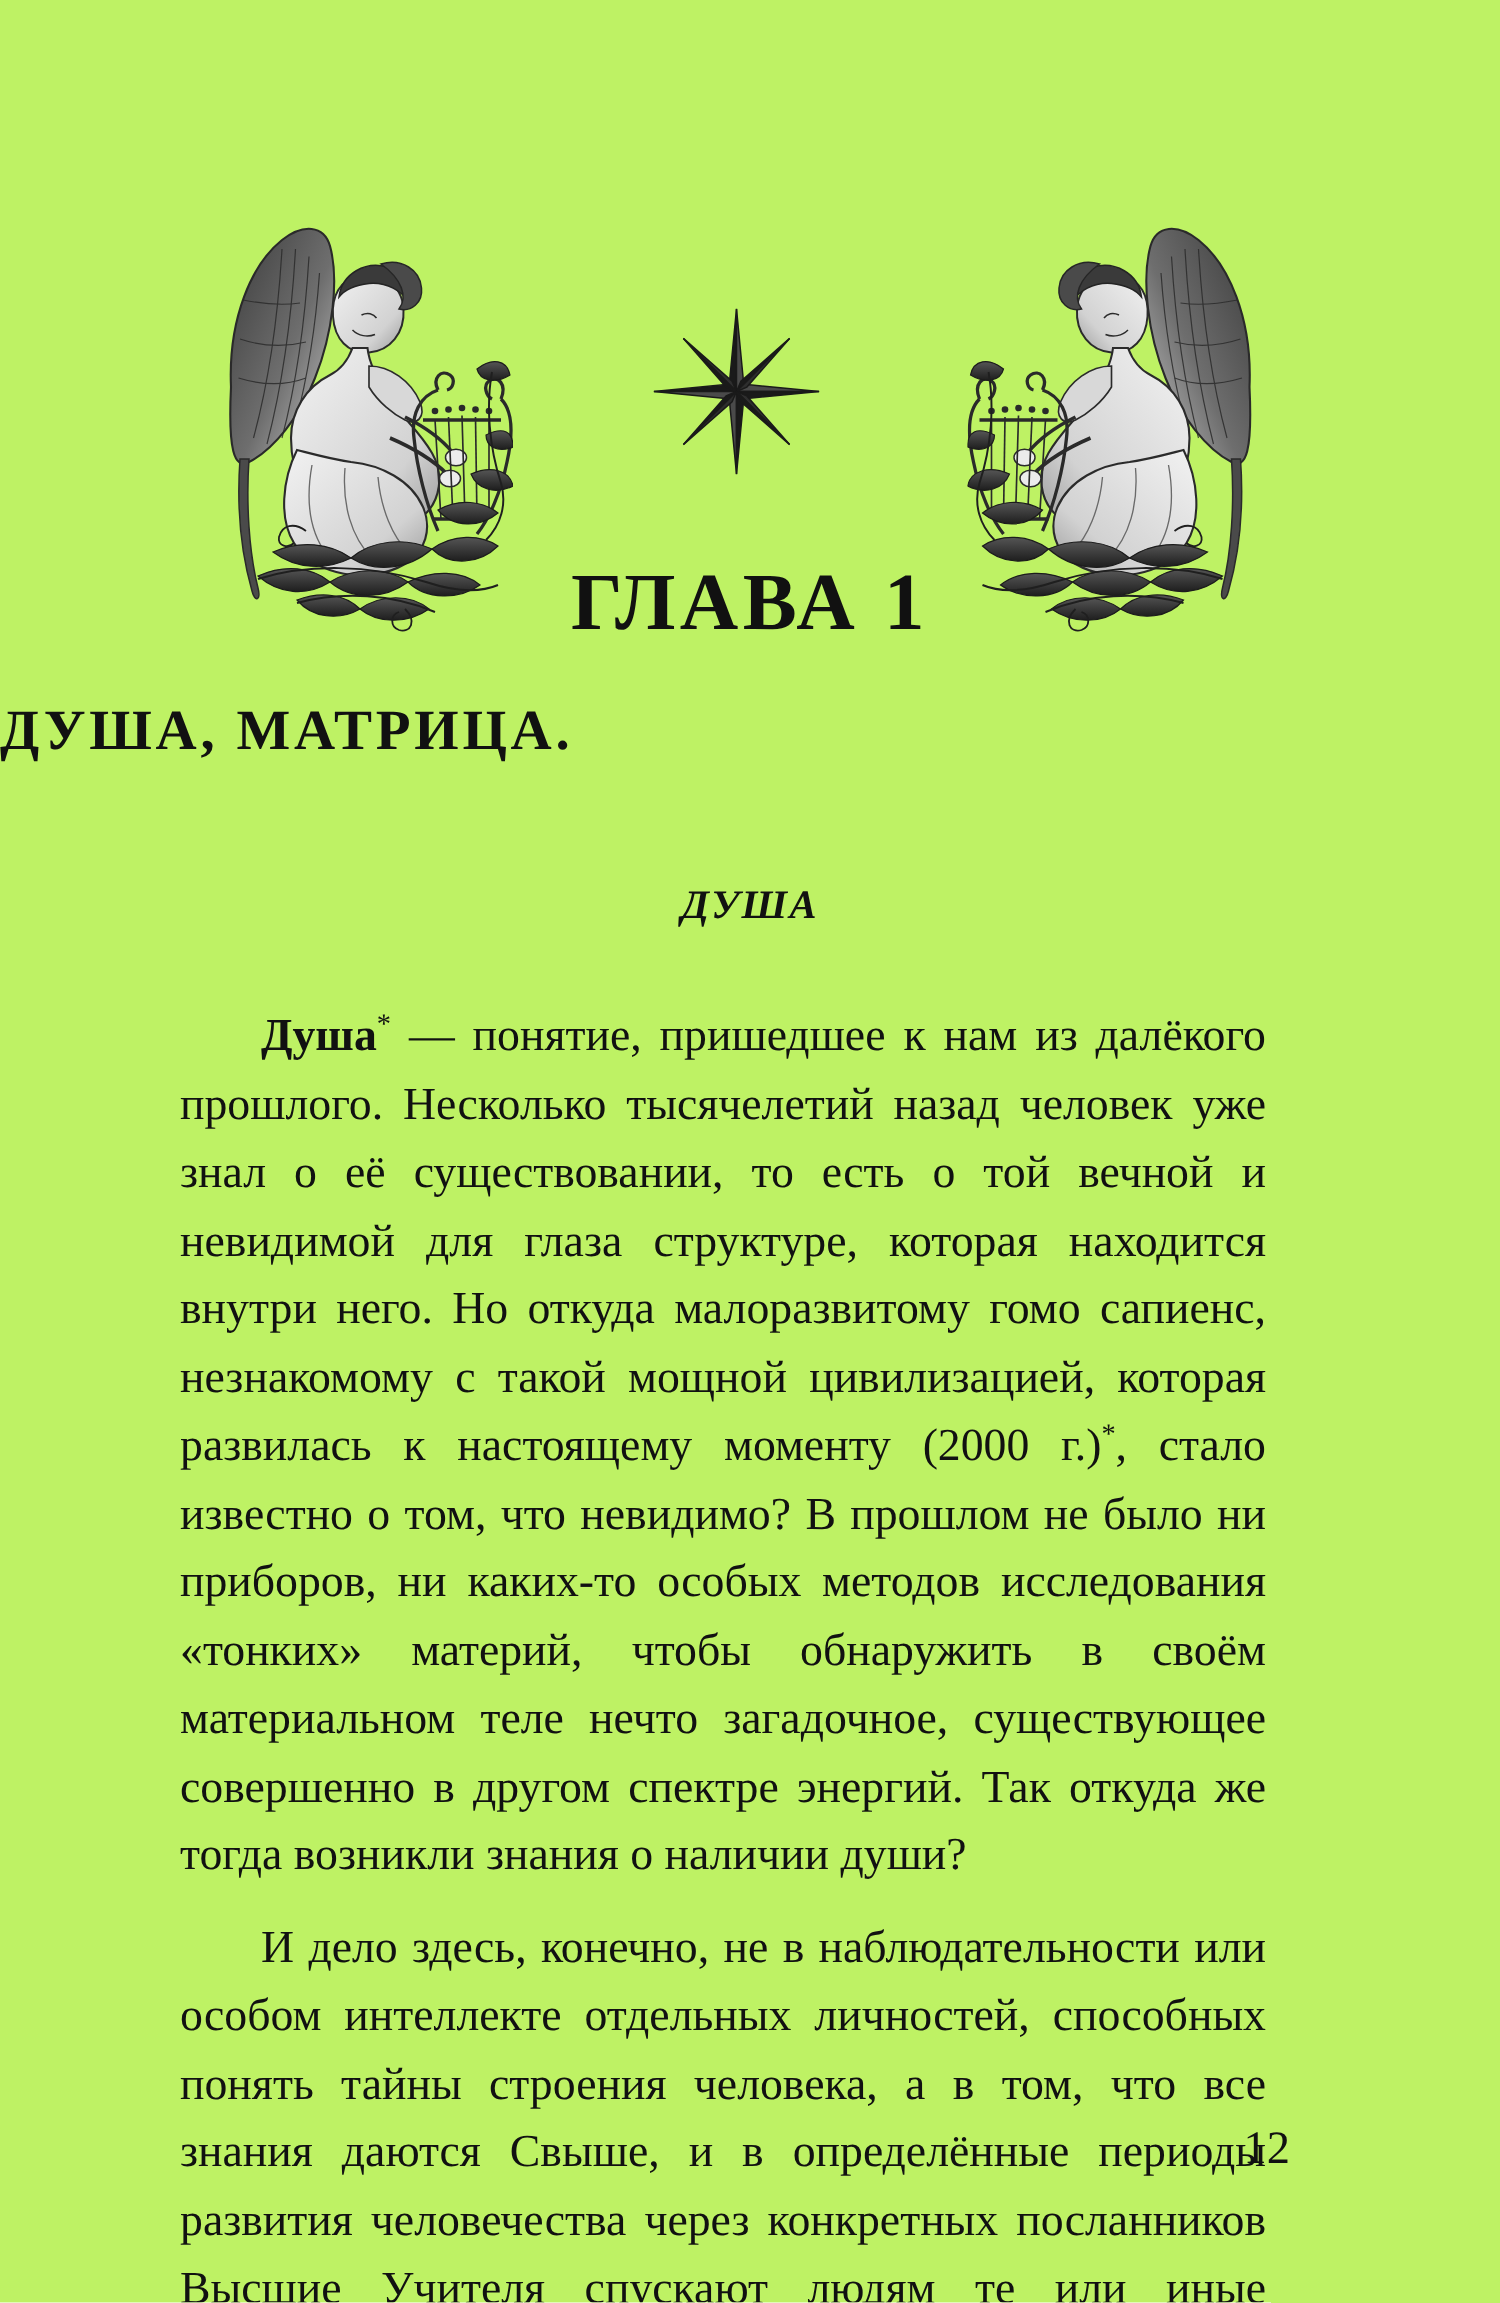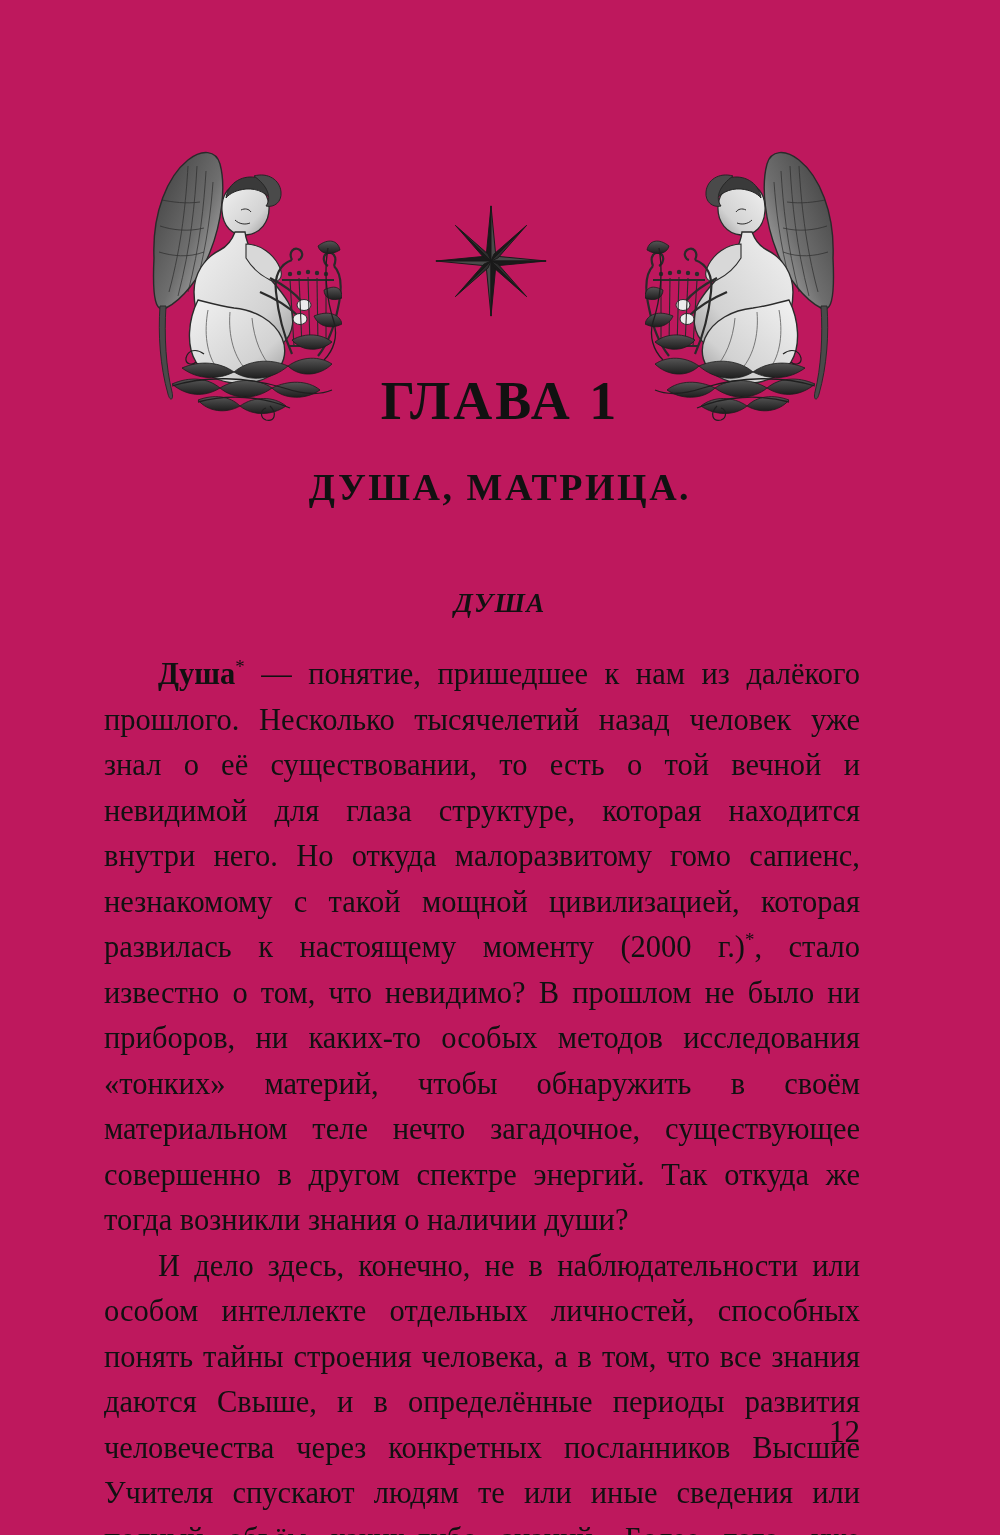--- a/index.html
+++ b/index.html
@@ -10,21 +10,21 @@
   }
   body {
     font-family: "Liberation Serif", "DejaVu Serif", serif;
     color: #111111;
   }
   .page {
     position: relative;
     width: 1000px;
     height: 1535px;
     margin: 0 auto;
-    background: #be185d;
+    background: #bef264;
     overflow: hidden;
   }
 
   
   .ornament-band {
     position: absolute;
     top: 140px;
     left: 0;
     width: 1000px;
     height: 290px;
@@ -60,21 +60,21 @@
     font-weight: bold;
     letter-spacing: 3px;
     line-height: 1.05;
     color: #111111;
   }
   .chapter-subject {
     position: absolute;
     top: 463px;
     left: 0;
     width: 1000px;
-    text-align: center;
+    text-align: left;
     font-size: 38px;
     font-weight: bold;
     letter-spacing: 2.5px;
     line-height: 1.28;
     color: #111111;
   }
   .chapter-subject .line { display: block; }
   .section-heading {
     position: absolute;
     top: 588px;
@@ -95,21 +95,21 @@
     left: 104px;
     width: 756px;
     font-size: 30.5px;
     line-height: 45.5px;
     text-align: justify;
     text-justify: inter-word;
     color: #111111;
     hyphens: manual;
   }
   .body-text p {
-    margin: 0;
+    margin: 16px;
     text-indent: 54px;
   }
   .body-text p:last-child { text-align: justify; }
   .term { font-weight: bold; }
   sup.fn {
     font-size: 0.62em;
     vertical-align: super;
     line-height: 0;
   }
 

